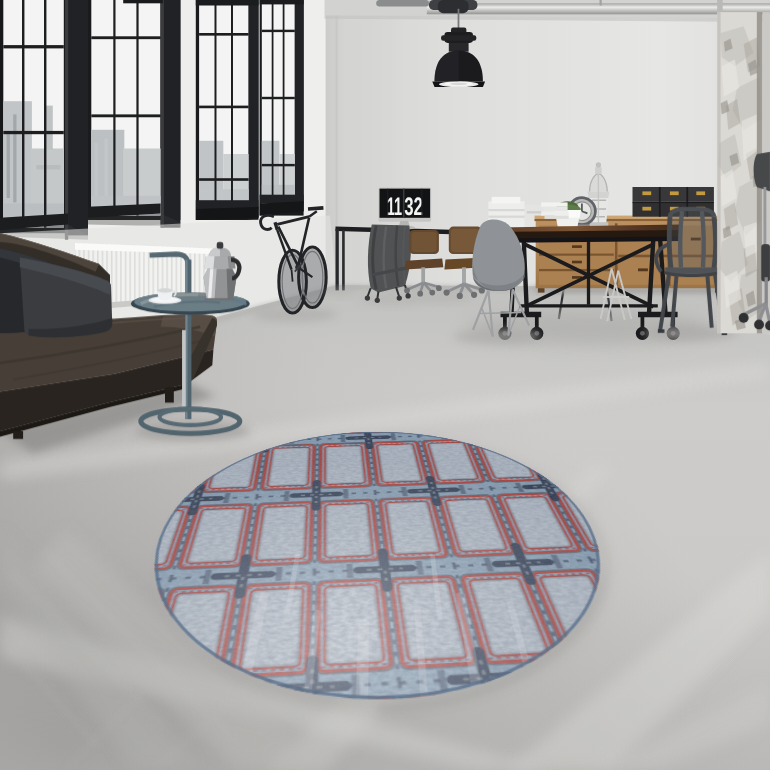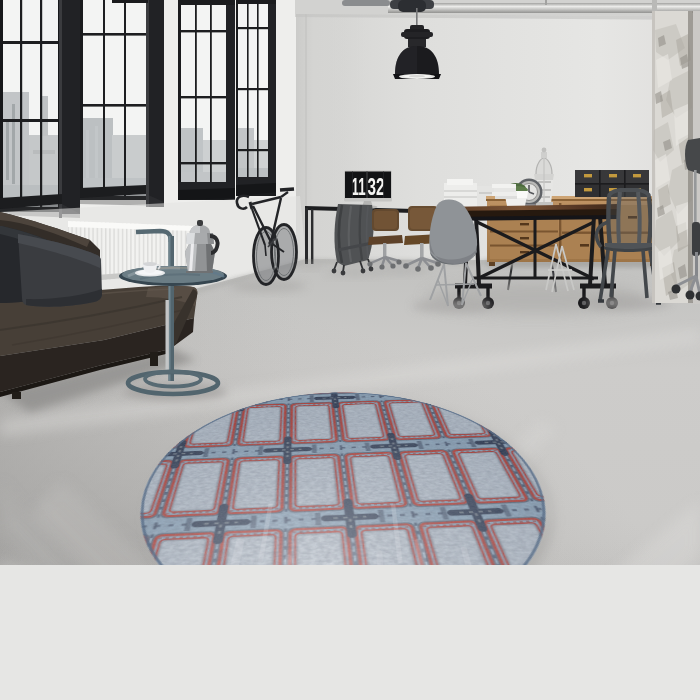--- a/index.html
+++ b/index.html
@@ -1,16 +1,16 @@
 <!DOCTYPE html>
 <html><head>
 <meta charset="utf-8">
 <style>
 html,body{margin:0;padding:0;width:700px;height:700px;overflow:hidden;background:#e6e6e4;font-family:"Liberation Sans",sans-serif;}
-#stage{position:relative;width:700px;height:565px;overflow:hidden;}
+#stage{position:relative;width:700px;height:700px;overflow:hidden;}
 #scene{position:absolute;left:0;top:0;}
 #rugwrap{position:absolute;left:343px;top:479px;width:0;height:0;}
 #rug{position:absolute;left:-210px;top:-210px;transform:perspective(550px) rotateX(54.9deg);transform-origin:210px 210px;}
 </style>
 </head>
 <body>
 <div id="stage">
 <svg id="scene" width="700" height="700" viewBox="0 0 700 700">
 <defs>
 <linearGradient id="wallg" x1="0" y1="0" x2="1" y2="0">

